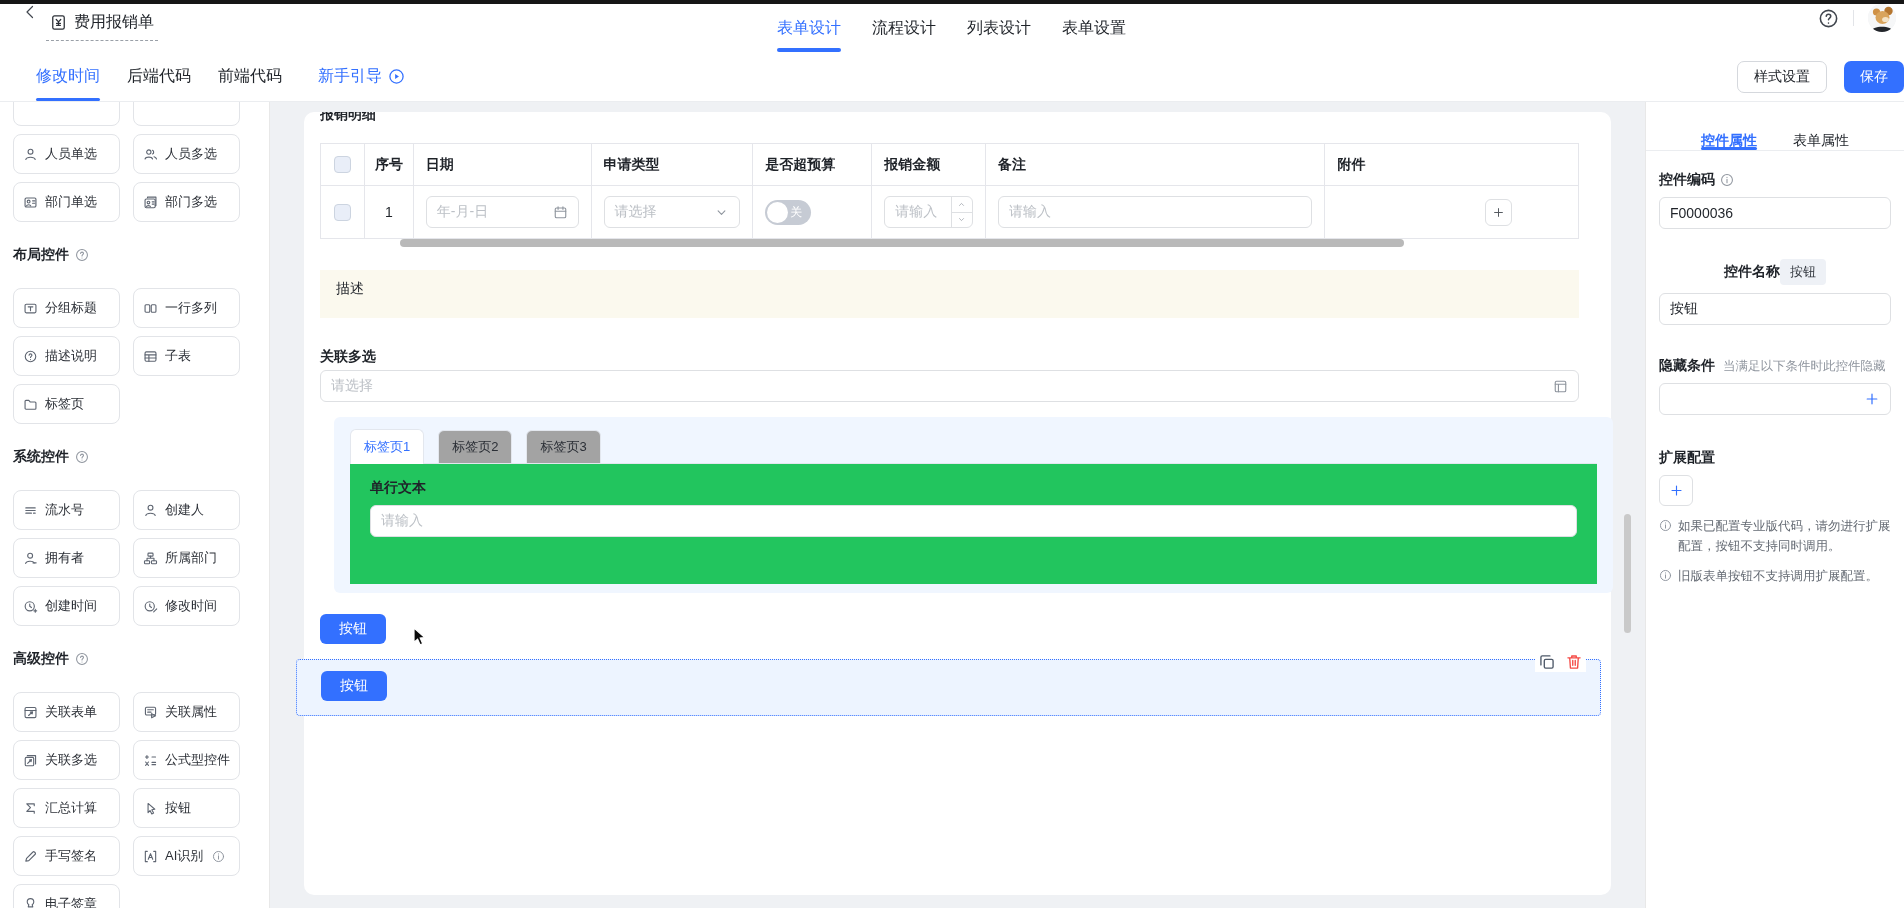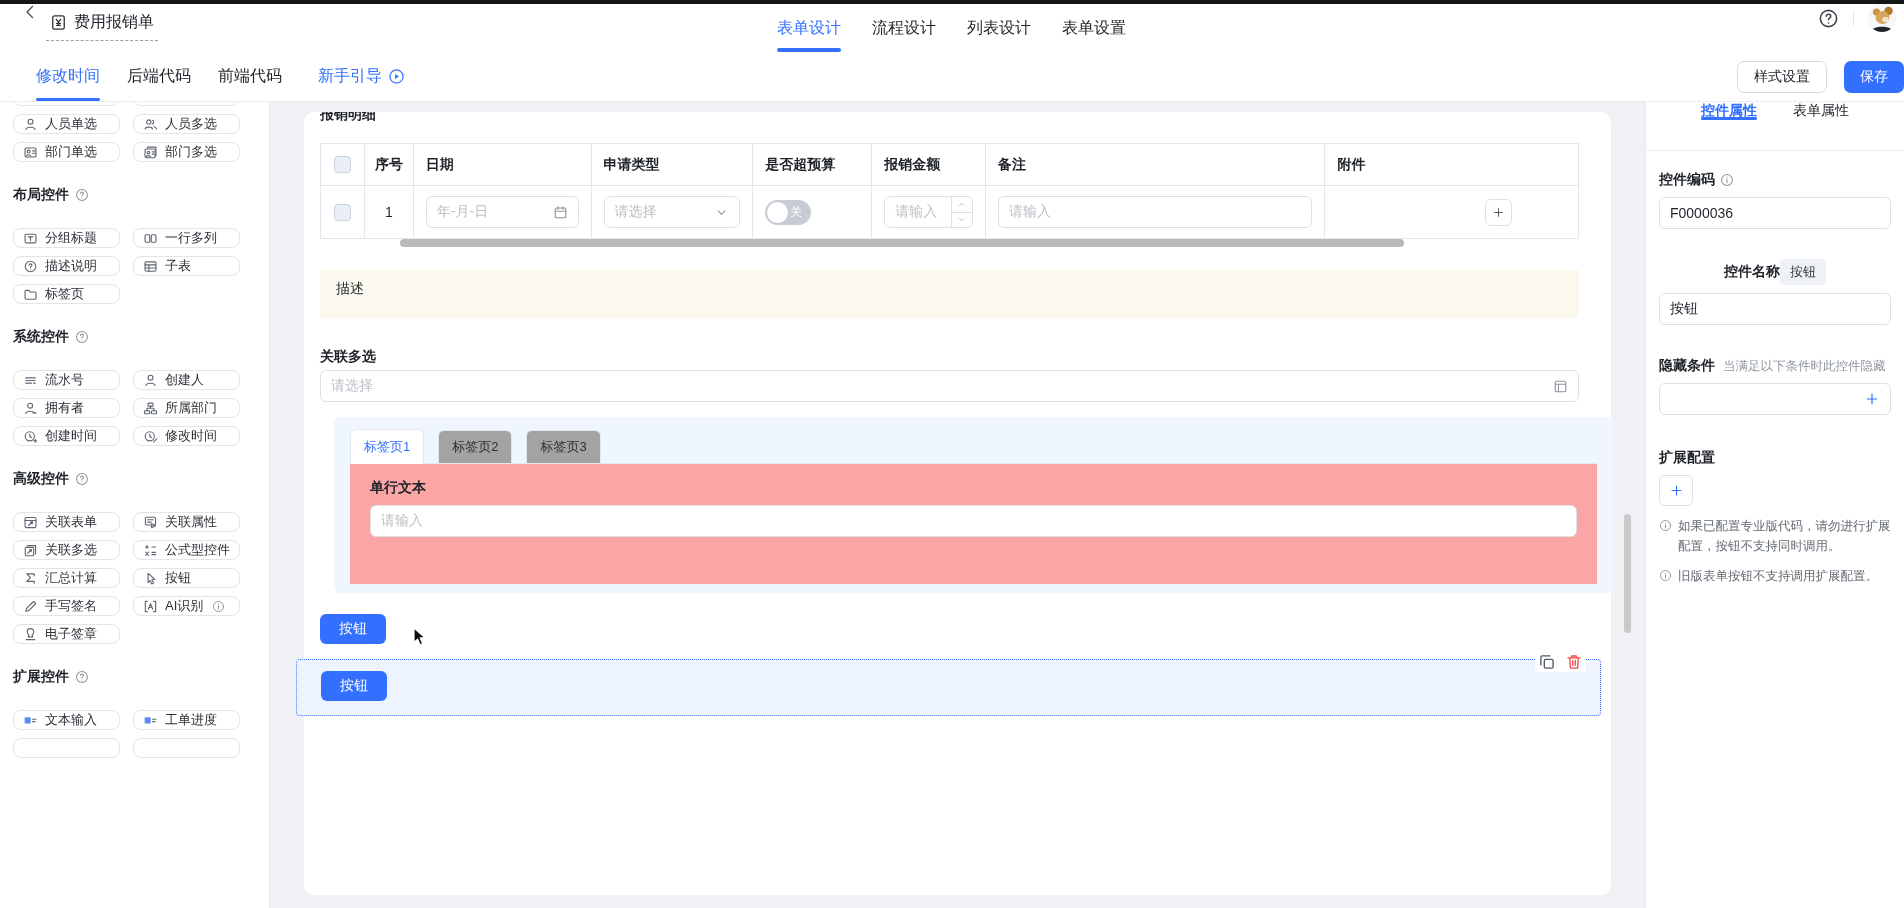--- a/index.html
+++ b/index.html
@@ -49,21 +49,21 @@
             display:flex;align-items:center;font-size:14px;cursor:pointer}
   
   .sidebar{position:absolute;top:102px;left:0;width:270px;bottom:0;background:#fff;
            border-right:1px solid #e8e8e8;overflow:hidden}
   .side-title{margin:24px 13px 0;height:18px;display:flex;align-items:center;gap:6px;
               font-size:14px;font-weight:700}
   .qico{width:14px;height:14px;color:#8f959e}
   .side-grid{margin-top:24px;padding:0 13px;display:flex;flex-wrap:wrap;column-gap:13px;row-gap:8px}
   .side-grid.first{margin-top:8px}
   .side-grid.partial{margin-top:-16px}
-  .side-btn{width:107px;height:20px;border:1px solid #e2e4e8;border-radius:8px;background:#fff;
+  .side-btn{width:107px;height:40px;border:1px solid #e2e4e8;border-radius:8px;background:#fff;
             display:flex;align-items:center;padding-left:9px;gap:7px;font-size:13px;
             color:#2b2f36;cursor:pointer;white-space:nowrap;overflow:hidden}
   .sico{width:15px;height:15px;color:#5f6672}
   .sfx{width:13px;height:13px;color:#8f959e;margin-left:2px}
   
   .canvas{position:absolute;left:270px;top:102px;width:1375px;bottom:0;background:var(--canvas)}
   .card{position:absolute;left:34px;top:10px;width:1307px;height:783px;background:#fff;border-radius:10px}
   .sub-clip{position:absolute;left:16px;top:0;height:12px;overflow:hidden}
   .sub-title{font-size:14px;font-weight:600;line-height:20px;margin-top:-8px}
   .stable{position:absolute;left:16px;top:31px;width:1259px;border:1px solid var(--bd);background:#fff}
@@ -100,41 +100,41 @@
   .rel-label{position:absolute;left:16px;top:236px;font-size:14px;font-weight:600}
   .rel-input{position:absolute;left:16px;top:258px;width:1259px;justify-content:space-between;cursor:pointer}
   .pickic{width:15px;height:15px;color:#8f959e}
   .tabsec{position:absolute;left:30px;top:305px;width:1279px;height:176px;background:var(--tabsbg);
           border-radius:6px}
   .ctabs{position:absolute;left:16px;top:12px;display:flex;gap:14px;align-items:flex-end}
   .ctab{height:34px;padding:0 13px;display:flex;align-items:center;font-size:13px;background:#a3a3a3;
         border:1px solid #e3e7ee;border-radius:6px 6px 0 0;color:#2b2f36;cursor:pointer}
   .ctab.active{background:#fff;color:var(--primary);border-bottom:none;height:35px;
                position:relative;z-index:2;font-weight:500}
-  .tabpanel{position:absolute;left:16px;top:46px;width:1247px;height:121px;background:#fca5a5;
+  .tabpanel{position:absolute;left:16px;top:46px;width:1247px;height:121px;background:#22c55e;
             border-top:1px solid #e3e7ee}
   .fld-label{margin:15px 0 0 20px;font-size:14px;font-weight:600}
   .fld-input{margin:8px 20px 0;cursor:text}
   .btn-blue{background:var(--primary);color:#fff;border-radius:6px;font-size:14px;display:flex;
             align-items:center;justify-content:center;cursor:pointer}
   .btn1{position:absolute;left:16px;top:502px;width:66px;height:30px}
   .selection{position:absolute;left:-8px;top:547px;width:1305px;height:57px;background:var(--sel);
              border:1px dotted var(--primary);border-radius:4px}
   .btn2{position:absolute;left:24px;top:11px;width:66px;height:30px}
   .sel-actions{position:absolute;right:14px;top:-8px;display:flex;gap:9px;background:#fff;padding:1px 3px}
   .copyic{width:18px;height:18px;color:#4e5969;cursor:pointer}
   .trashic{width:18px;height:18px;color:var(--danger);cursor:pointer}
   .vscroll{position:absolute;left:1354px;top:412px;width:7px;height:119px;background:#c9c9c9;
            border-radius:4px;cursor:pointer}
   .cursor{position:absolute;left:143px;top:525px;width:15px;height:21px;z-index:60;pointer-events:none}
   
   .panel{position:absolute;right:0;top:102px;width:259px;bottom:0;background:#fff;
          border-left:1px solid #e8e8e8}
   .ptabs{height:49px;border-bottom:1px solid #ebedf0;display:flex;justify-content:center;
-         align-items:flex-start;gap:36px}
+         align-items:flex-end;gap:36px}
   .ptab{position:relative;display:flex;align-items:center;font-size:14px;cursor:pointer}
   .ptab.active{color:var(--primary);font-weight:600}
   .ptab.active::after{content:"";position:absolute;left:0;right:0;bottom:0;height:3px;
                       background:var(--primary);border-radius:2px}
   .pbody{padding:0 13px}
   .plabel{display:flex;align-items:center;gap:5px;font-size:14px;font-weight:700}
   .iico{width:14px;height:14px;color:#8f959e}
   .pinp{margin-top:8px;height:32px;border:1px solid var(--inbd);border-radius:6px;display:flex;
         align-items:center;padding:0 10px;font-size:14px;cursor:text}
   .mt20{margin-top:20px}.mt30{margin-top:30px}.mt32{margin-top:32px}.mt34{margin-top:34px}

